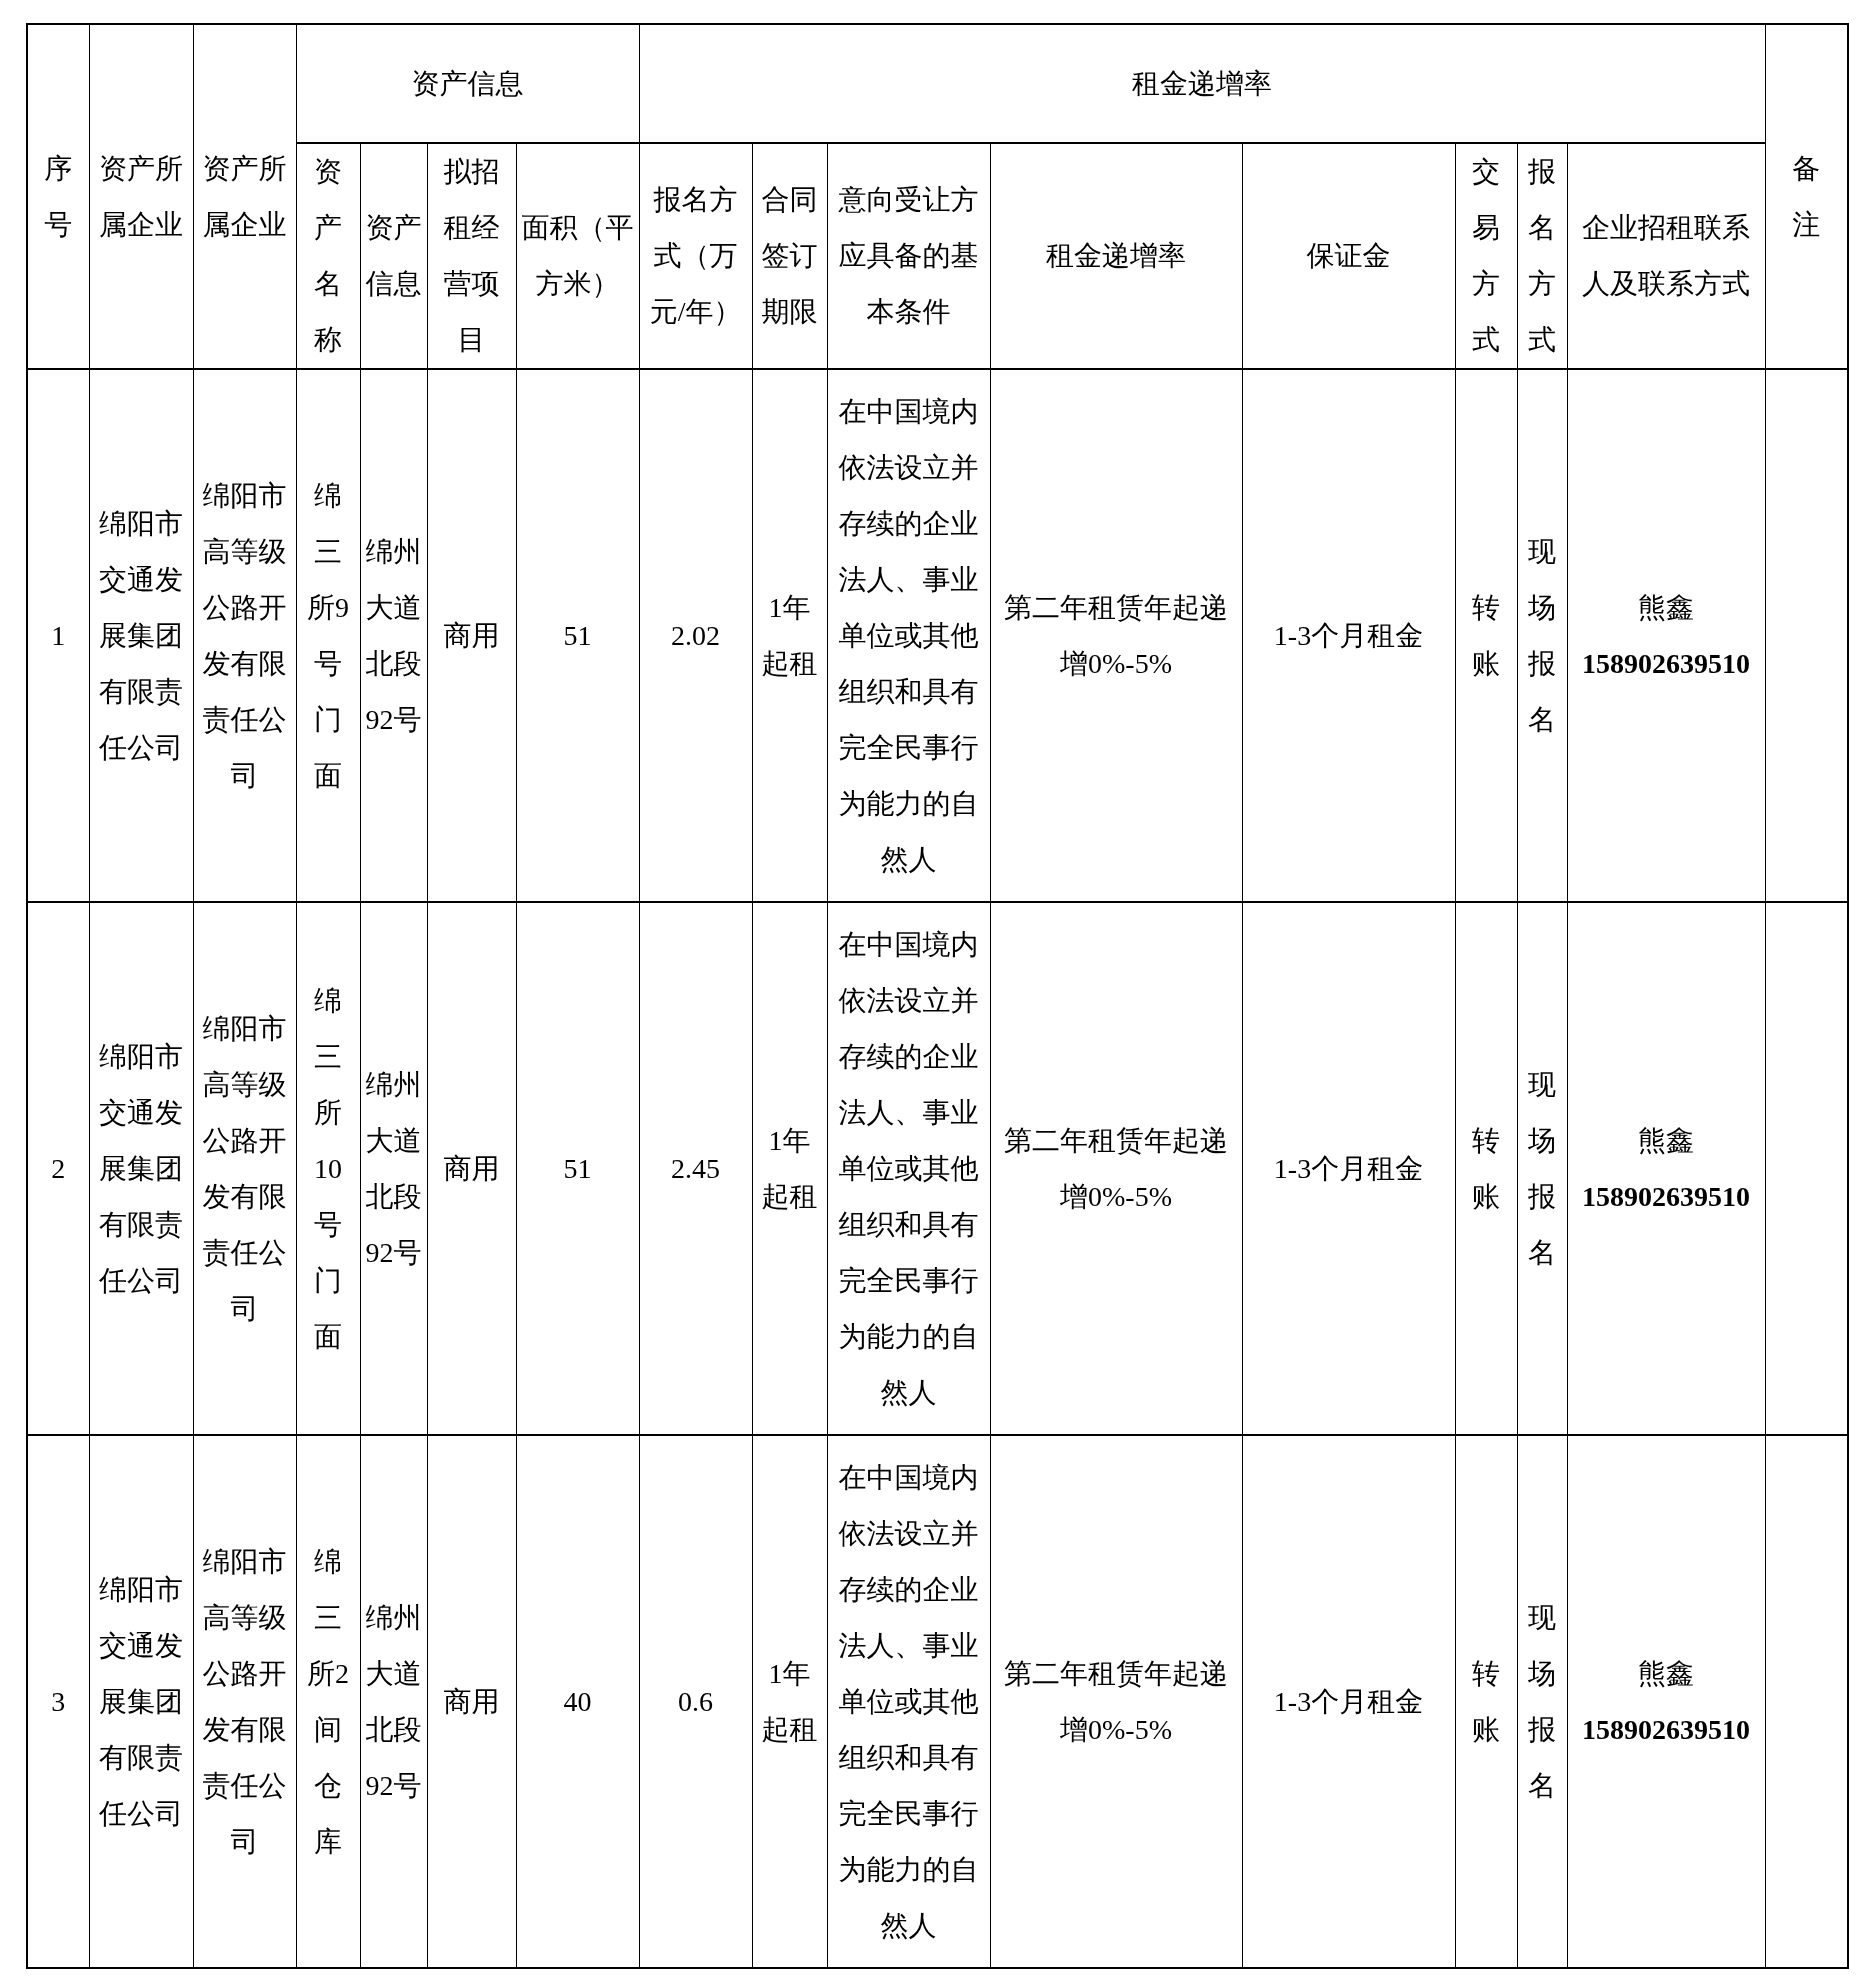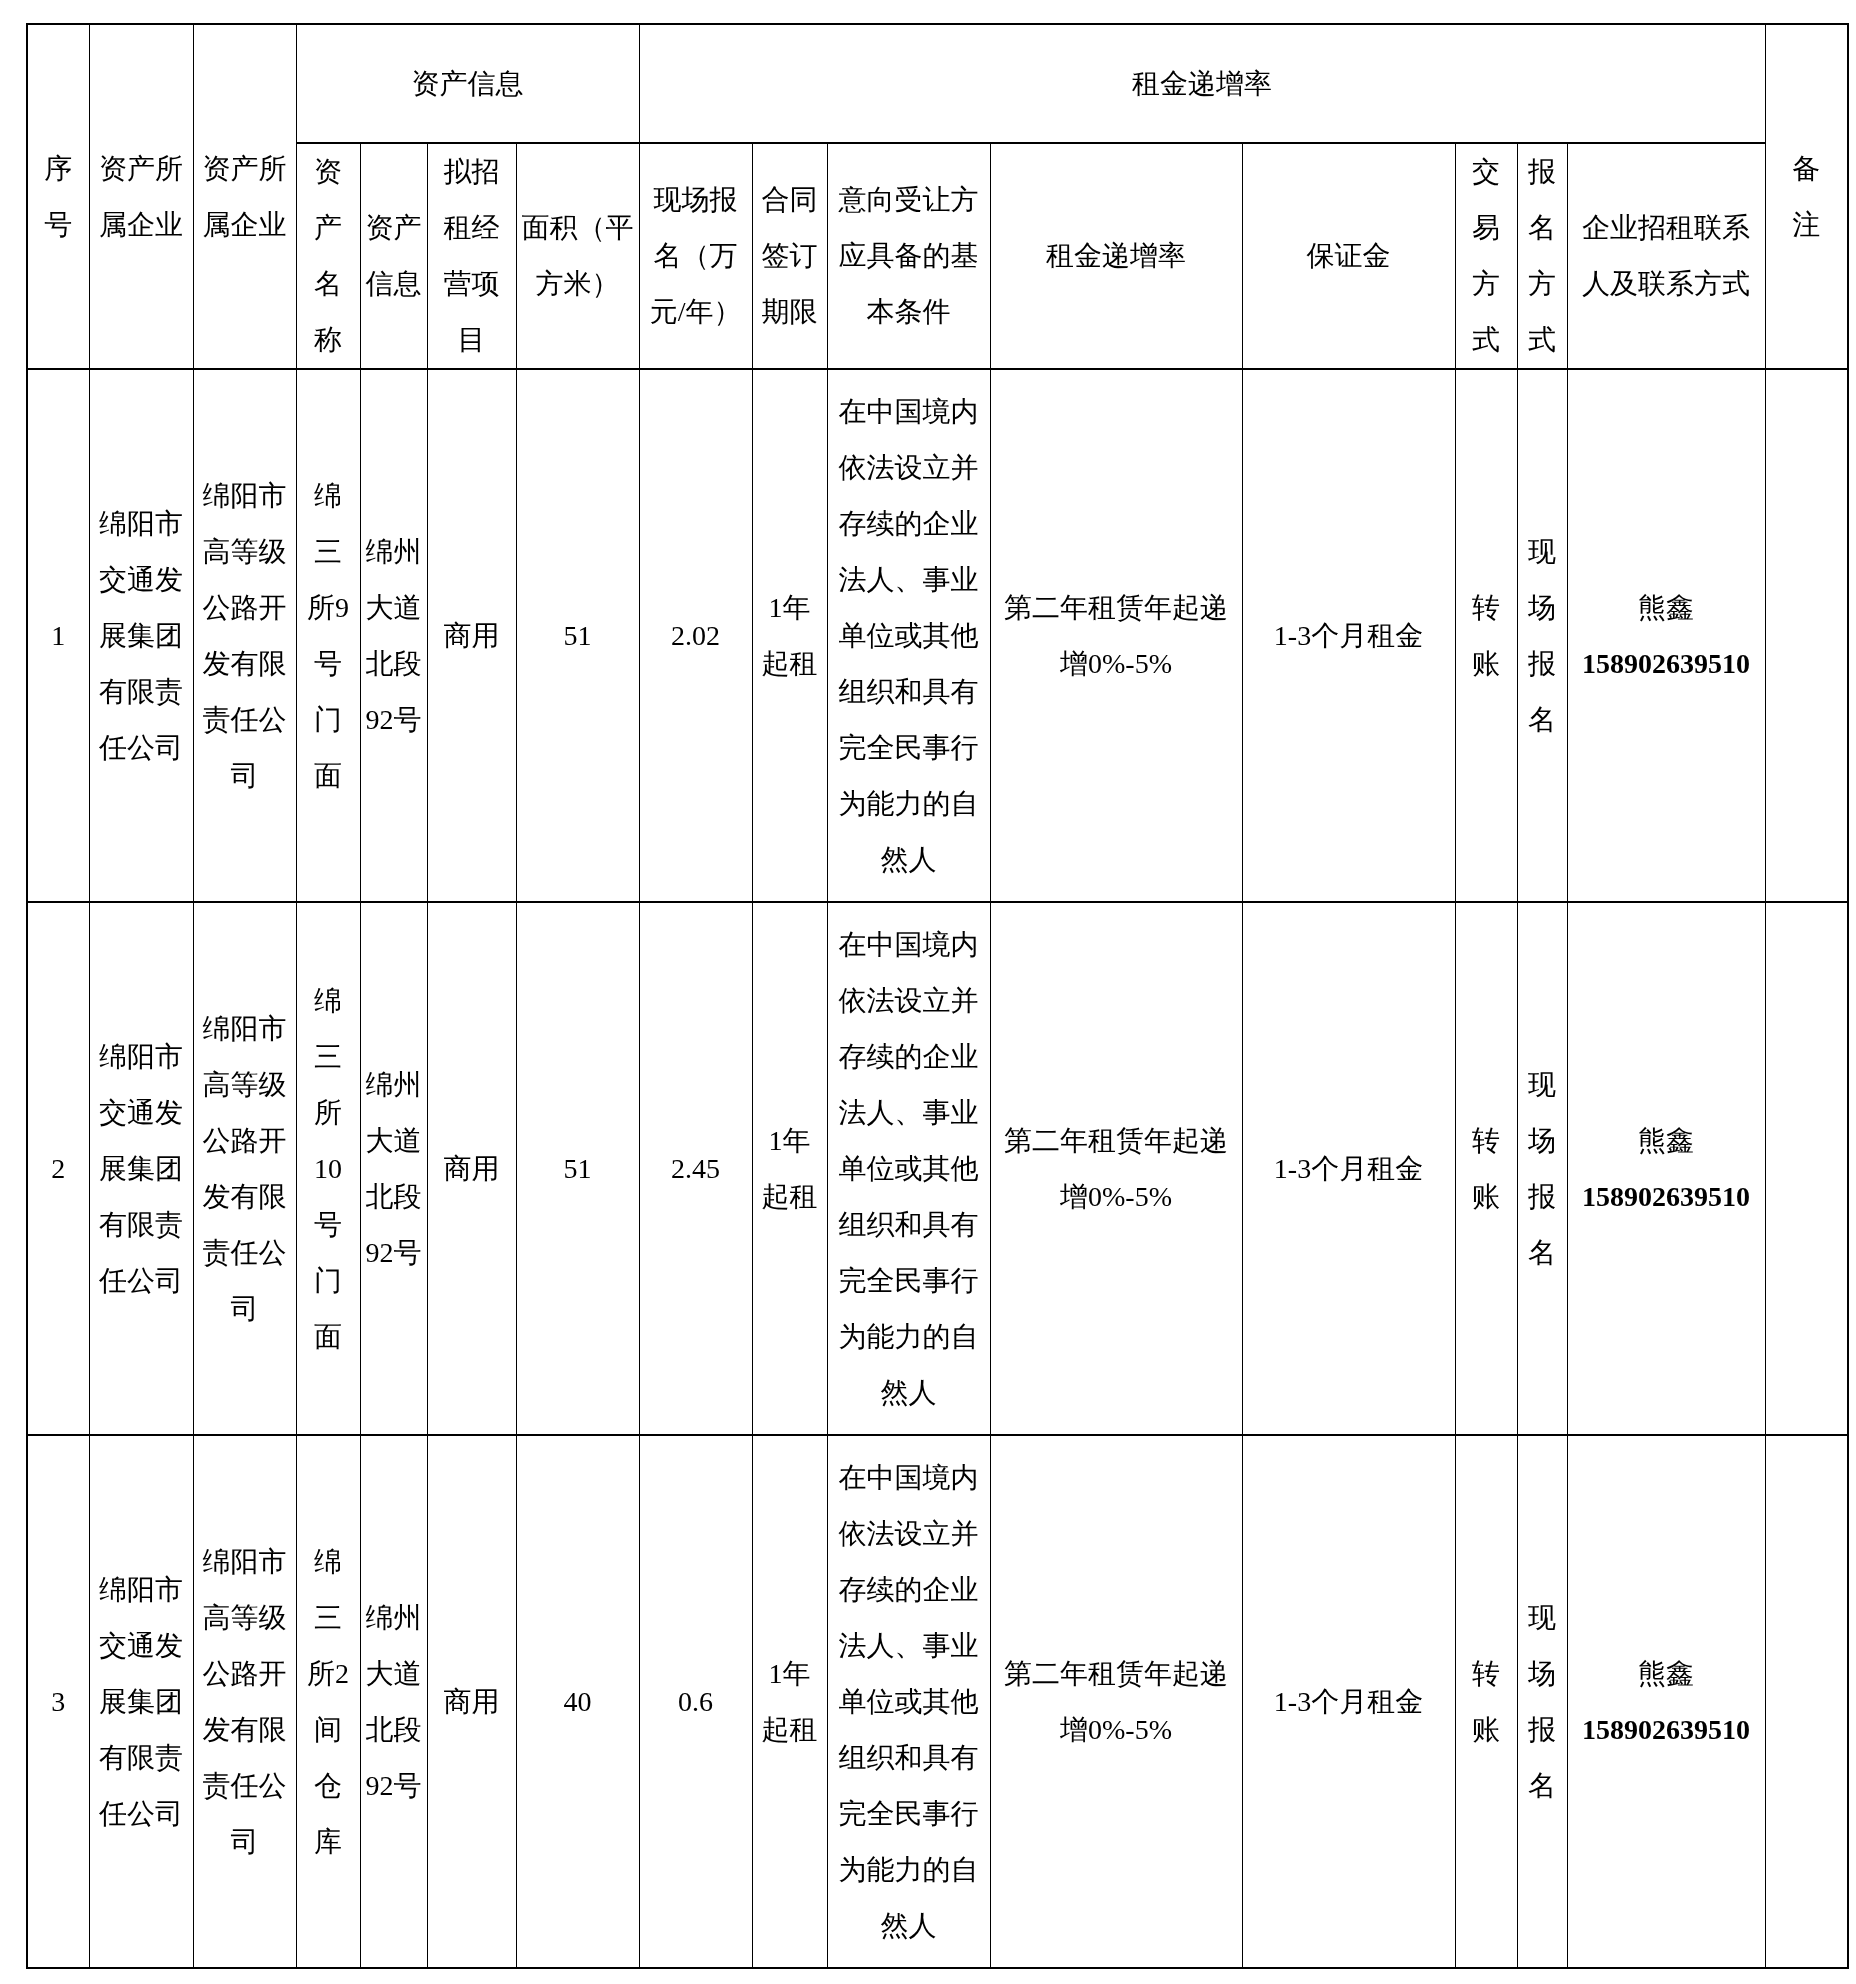--- a/index.html
+++ b/index.html
@@ -90,21 +90,21 @@
         <th colspan="8">租金递增率</th>
         <th rowspan="2">
             <div class="stack-narrow">备注</div>
           </th>
       </tr>
       <tr class="r-sub">
         <th class="c-aname">资产名称</th>
         <th class="c-aloc">资产信息</th>
         <th>拟招租经营项目</th>
         <th>面积（平方米）</th>
-        <th>现场报名（万元/年）</th>
+        <th>报名方式（万元/年）</th>
         <th>合同签订期限</th>
         <th>意向受让方应具备的基本条件</th>
         <th class="c-rate">租金递增率</th>
         <th>保证金</th>
         <th>交易方式</th>
         <th>报名方式</th>
         <th>企业招租联系人及联系方式</th>
       </tr>
     </thead>
     <tbody>

